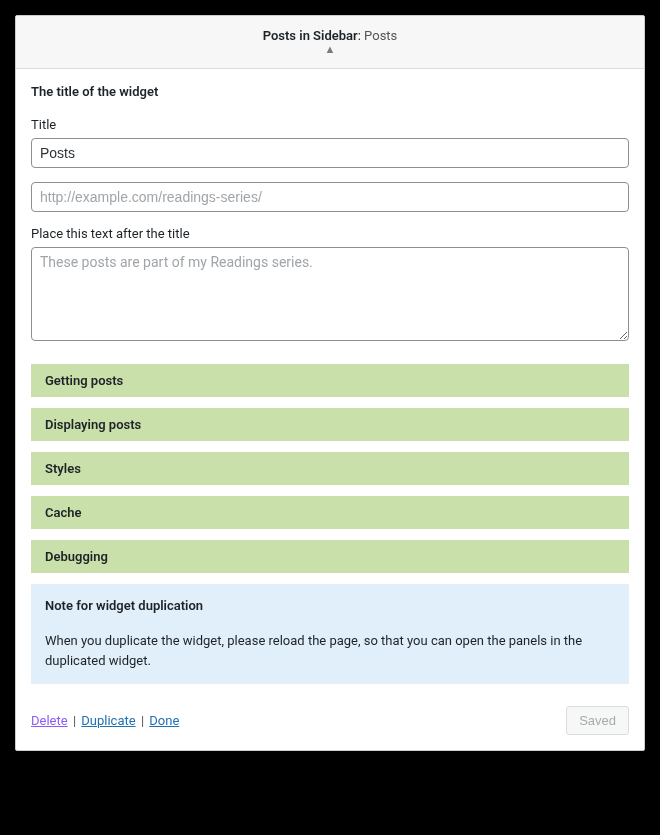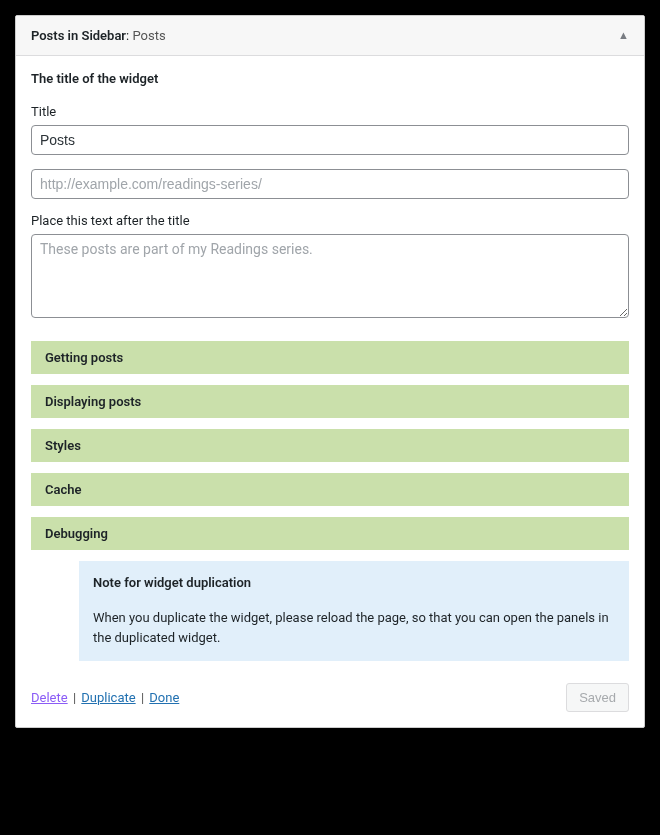--- a/index.html
+++ b/index.html
@@ -17,20 +17,21 @@
       border-radius: 2px;
     }
     .widget-header {
       background: #f7f7f7;
       border-bottom: 1px solid #dcdcde;
       padding: 12px 15px;
       display: flex;
       justify-content: space-between;
       align-items: center;
       cursor: pointer;
+      flex-direction: column;
     }
     .widget-header-title {
       font-size: 13px;
       color: #1d2327;
     }
     .widget-header-title .bold {
       font-weight: 600;
     }
     .widget-header-title .colon {
       font-weight: 400;
@@ -74,21 +75,21 @@
     }
     .field textarea {
       width: 100%;
       padding: 6px 8px;
       border: 1px solid #8c8f94;
       border-radius: 4px;
       font-size: 14px;
       color: #2c3338;
       background: #fff;
       resize: vertical;
-      height: 84px;
+      height: 94px;
       font-family: inherit;
     }
     .field textarea::placeholder {
       color: #a0a5aa;
     }
     .accordion-group {
       margin-top: 20px;
     }
     .accordion-item {
       background: #cae0ab;
@@ -97,21 +98,20 @@
       cursor: pointer;
       font-weight: 600;
       color: #1d2327;
       font-size: 13px;
     }
     .note-box {
       background: #e1effa;
       padding: 14px;
       margin-top: 4px;
       margin-bottom: 18px;
-      margin-left: 48px;
     }
     .note-title {
       font-weight: 600;
       color: #1d2327;
       margin-bottom: 18px;
       font-size: 13px;
     }
     .note-text {
       color: #1d2327;
       line-height: 1.5;

